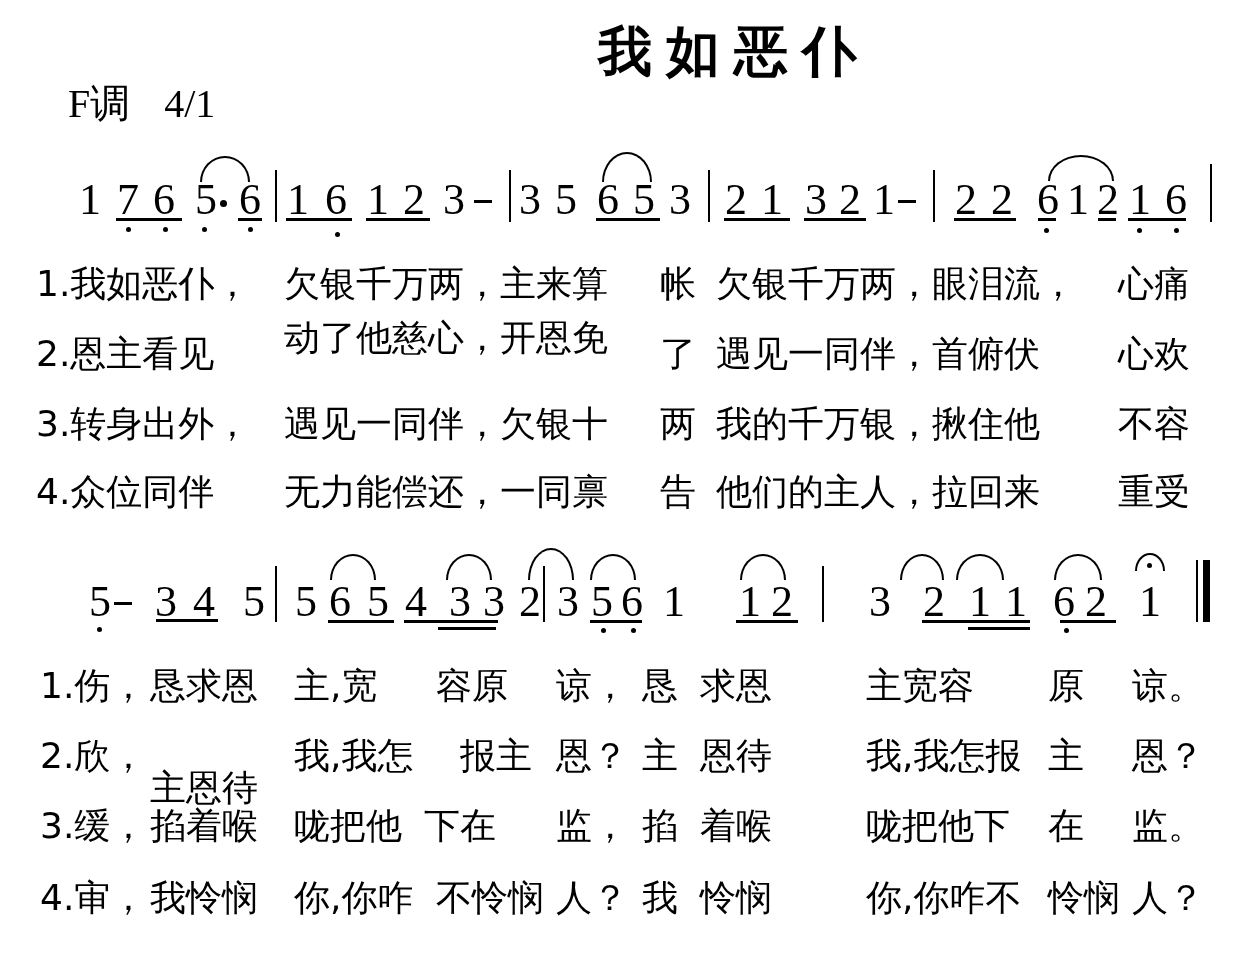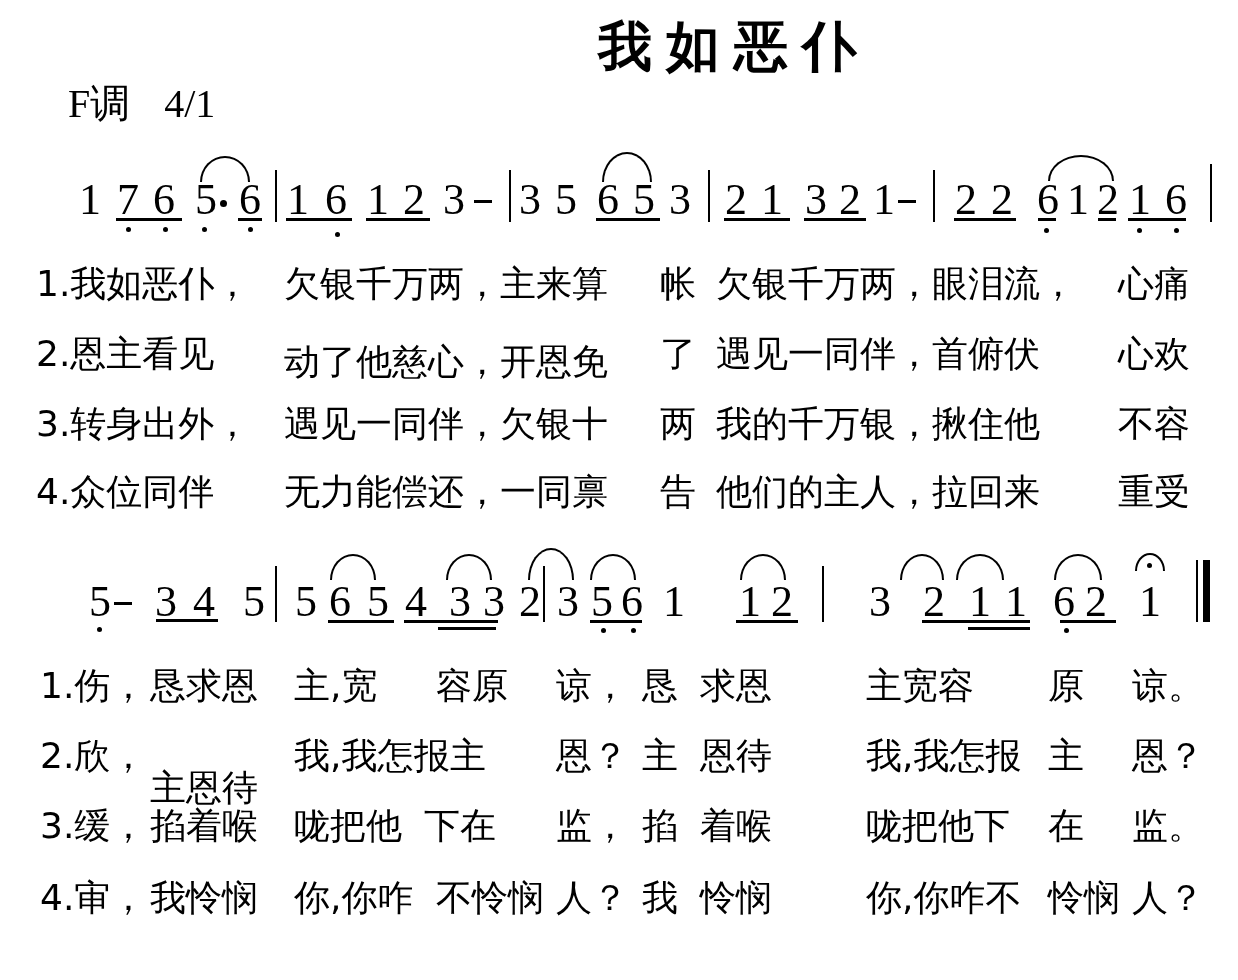--- a/index.html
+++ b/index.html
@@ -1,18 +1,18 @@
 <!DOCTYPE html>
 <html><head>
 <meta charset="utf-8">
 <style>
   html, body { margin: 0; padding: 0; background: #ffffff; }
   body { width: 1238px; height: 980px; position: relative; overflow: hidden; color: #000; }
   .abs { position: absolute; }
-  .title { left: 598px; top: 24px; font-family: Liberation Mono, monospace; font-weight: bold; font-size: 54px; letter-spacing: 14px; white-space: nowrap; line-height: 1; }
+  .title { left: 598px; top: 24px; font-family: Liberation Sans, sans-serif; font-weight: bold; font-size: 54px; letter-spacing: 14px; white-space: nowrap; line-height: 1; }
   .key { left: 68px; top: 84px; font-family: "Liberation Serif", serif; font-size: 40px; white-space: nowrap; line-height: 1; }
   .note { font-family: "Liberation Serif", serif; font-size: 44px; line-height: 1; text-align: center; width: 28px; }
   .ul { height: 3px; background: #000; }
   .dot { width: 5px; height: 5px; border-radius: 50%; background: #000; }
   .bar { width: 2px; background: #000; }
   .arc { border: 2.5px solid #000; border-bottom: none; border-left-color: #000; border-radius: 50% 50% 0 0 / 100% 100% 0 0; box-sizing: border-box; }
   .lyr { font-family: "DejaVu Sans", sans-serif; font-size: 36px; line-height: 1; white-space: pre; }
   .dash { height: 3px; background: #000; width: 18px; }
 </style>
 </head>
@@ -88,21 +88,21 @@
 </div>
 
 <div>
   <div class="abs lyr" style="left:36px;top:266px"><span>1.</span><span>我如恶仆，</span></div>
   <div class="abs lyr" style="left:284px;top:266px">欠银千万两，主来算</div>
   <div class="abs lyr" style="left:660px;top:266px">帐</div>
   <div class="abs lyr" style="left:716px;top:266px">欠银千万两，眼泪流，</div>
   <div class="abs lyr" style="left:1118px;top:266px">心痛</div>
 
   <div class="abs lyr" style="left:36px;top:336px"><span>2.</span><span>恩主看见</span></div>
-  <div class="abs lyr" style="left:284px;top:344px">动了他慈心，开恩免</div>
+  <div class="abs lyr" style="left:284px;top:320px">动了他慈心，开恩免</div>
   <div class="abs lyr" style="left:660px;top:336px">了</div>
   <div class="abs lyr" style="left:716px;top:336px">遇见一同伴，首俯伏</div>
   <div class="abs lyr" style="left:1118px;top:336px">心欢</div>
 
   <div class="abs lyr" style="left:36px;top:406px"><span>3.</span><span>转身出外，</span></div>
   <div class="abs lyr" style="left:284px;top:406px">遇见一同伴，欠银十</div>
   <div class="abs lyr" style="left:660px;top:406px">两</div>
   <div class="abs lyr" style="left:716px;top:406px">我的千万银，揪住他</div>
   <div class="abs lyr" style="left:1118px;top:406px">不容</div>
 
@@ -180,21 +180,21 @@
   <div class="abs lyr" style="left:556px;top:668px">谅，</div>
   <div class="abs lyr" style="left:642px;top:668px">恳</div>
   <div class="abs lyr" style="left:700px;top:668px">求恩</div>
   <div class="abs lyr" style="left:866px;top:668px">主宽容</div>
   <div class="abs lyr" style="left:1048px;top:668px">原</div>
   <div class="abs lyr" style="left:1132px;top:668px">谅。</div>
 
   <div class="abs lyr" style="left:40px;top:738px"><span>2.</span><span>欣，</span></div>
   <div class="abs lyr" style="left:150px;top:770px">主恩待</div>
   <div class="abs lyr" style="left:294px;top:738px">我,我怎</div>
-  <div class="abs lyr" style="left:414px;top:738px">报主</div>
+  <div class="abs lyr" style="left:460px;top:738px">报主</div>
   <div class="abs lyr" style="left:556px;top:738px">恩？</div>
   <div class="abs lyr" style="left:642px;top:738px">主</div>
   <div class="abs lyr" style="left:700px;top:738px">恩待</div>
   <div class="abs lyr" style="left:866px;top:738px">我,我怎报</div>
   <div class="abs lyr" style="left:1048px;top:738px">主</div>
   <div class="abs lyr" style="left:1132px;top:738px">恩？</div>
 
   <div class="abs lyr" style="left:40px;top:808px"><span>3.</span><span>缓，</span></div>
   <div class="abs lyr" style="left:150px;top:808px">掐着喉</div>
   <div class="abs lyr" style="left:294px;top:808px">咙把他</div>

